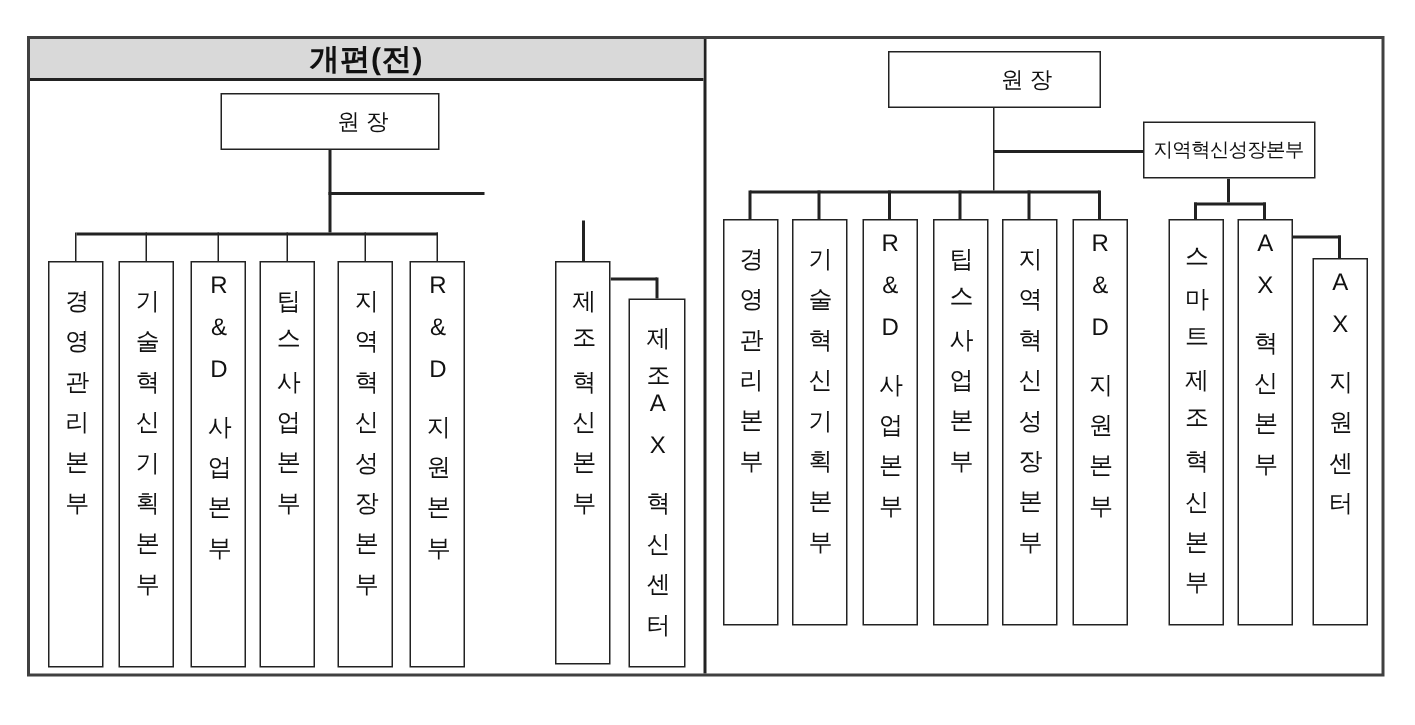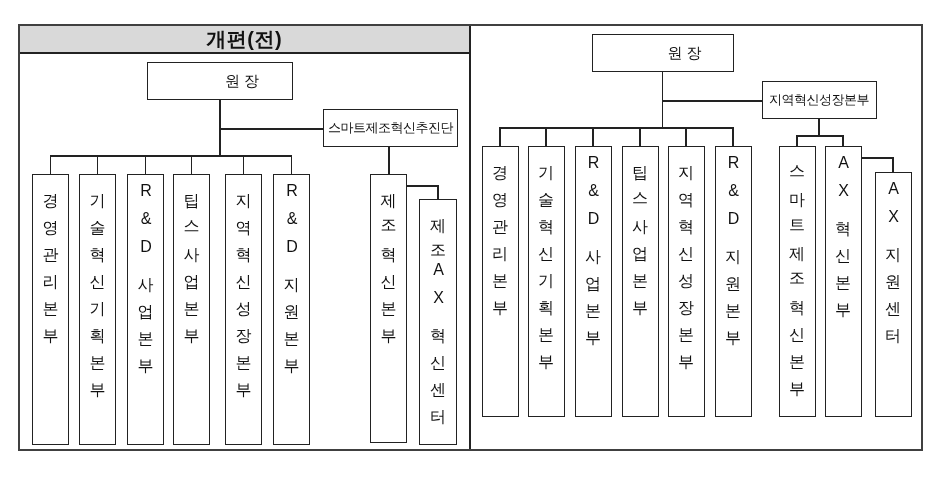--- a/index.html
+++ b/index.html
@@ -36,21 +36,20 @@
         <div class="ln" style="left:76.5px;top:101px;width:1.5px;height:19px;"></div>
         <div class="ln" style="left:124.5px;top:101px;width:1.5px;height:19px;"></div>
         <div class="ln" style="left:170.5px;top:101px;width:1.5px;height:19px;"></div>
         <div class="ln" style="left:222.5px;top:101px;width:1.5px;height:19px;"></div>
         <div class="ln" style="left:270.5px;top:101px;width:1.5px;height:19px;"></div>
         <div class="ln" style="left:368px;top:93px;width:1.5px;height:27px;"></div>
         <div class="ln" style="left:387px;top:131px;width:31px;height:1.5px;"></div>
         <div class="ln" style="left:417px;top:131px;width:1.5px;height:15px;"></div>
 
         <div class="hbox director" style="left:127px;top:8px;width:146px;height:38px;">원 장</div>
-        <div class="hbox staff" style="left:303px;top:55px;width:135px;height:38px;">스마트제조혁신추진단</div>
         <div class="vbox" style="left:12px;top:120px;width:37px;height:271px;">
             <span>경영관리본부</span>
           </div>
         <div class="vbox" style="left:59px;top:120px;width:37px;height:271px;">
             <span>기술혁신기획본부</span>
           </div>
         <div class="vbox" style="left:107px;top:120px;width:37px;height:271px;">
             <span>R&amp;D사업본부</span>
           </div>
         <div class="vbox" style="left:153px;top:120px;width:37px;height:271px;">

